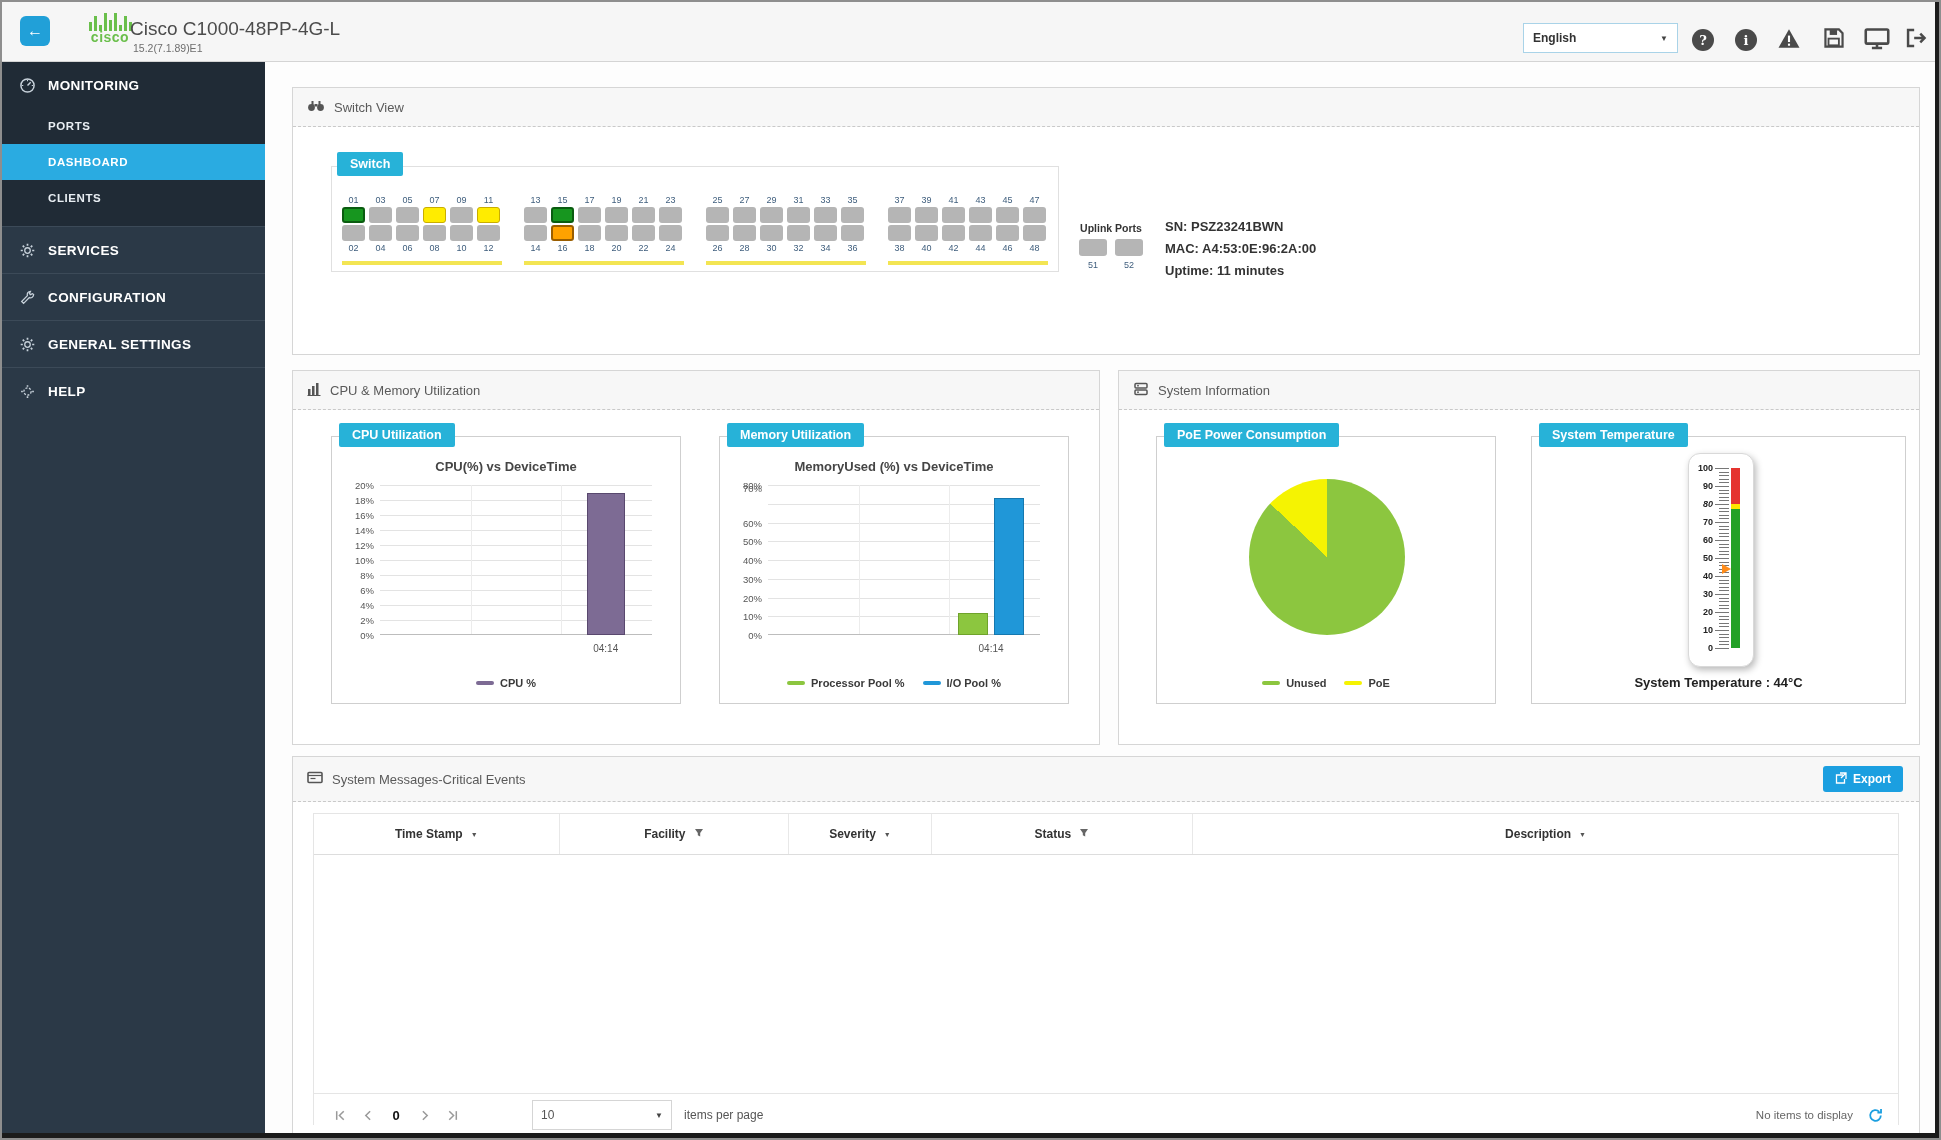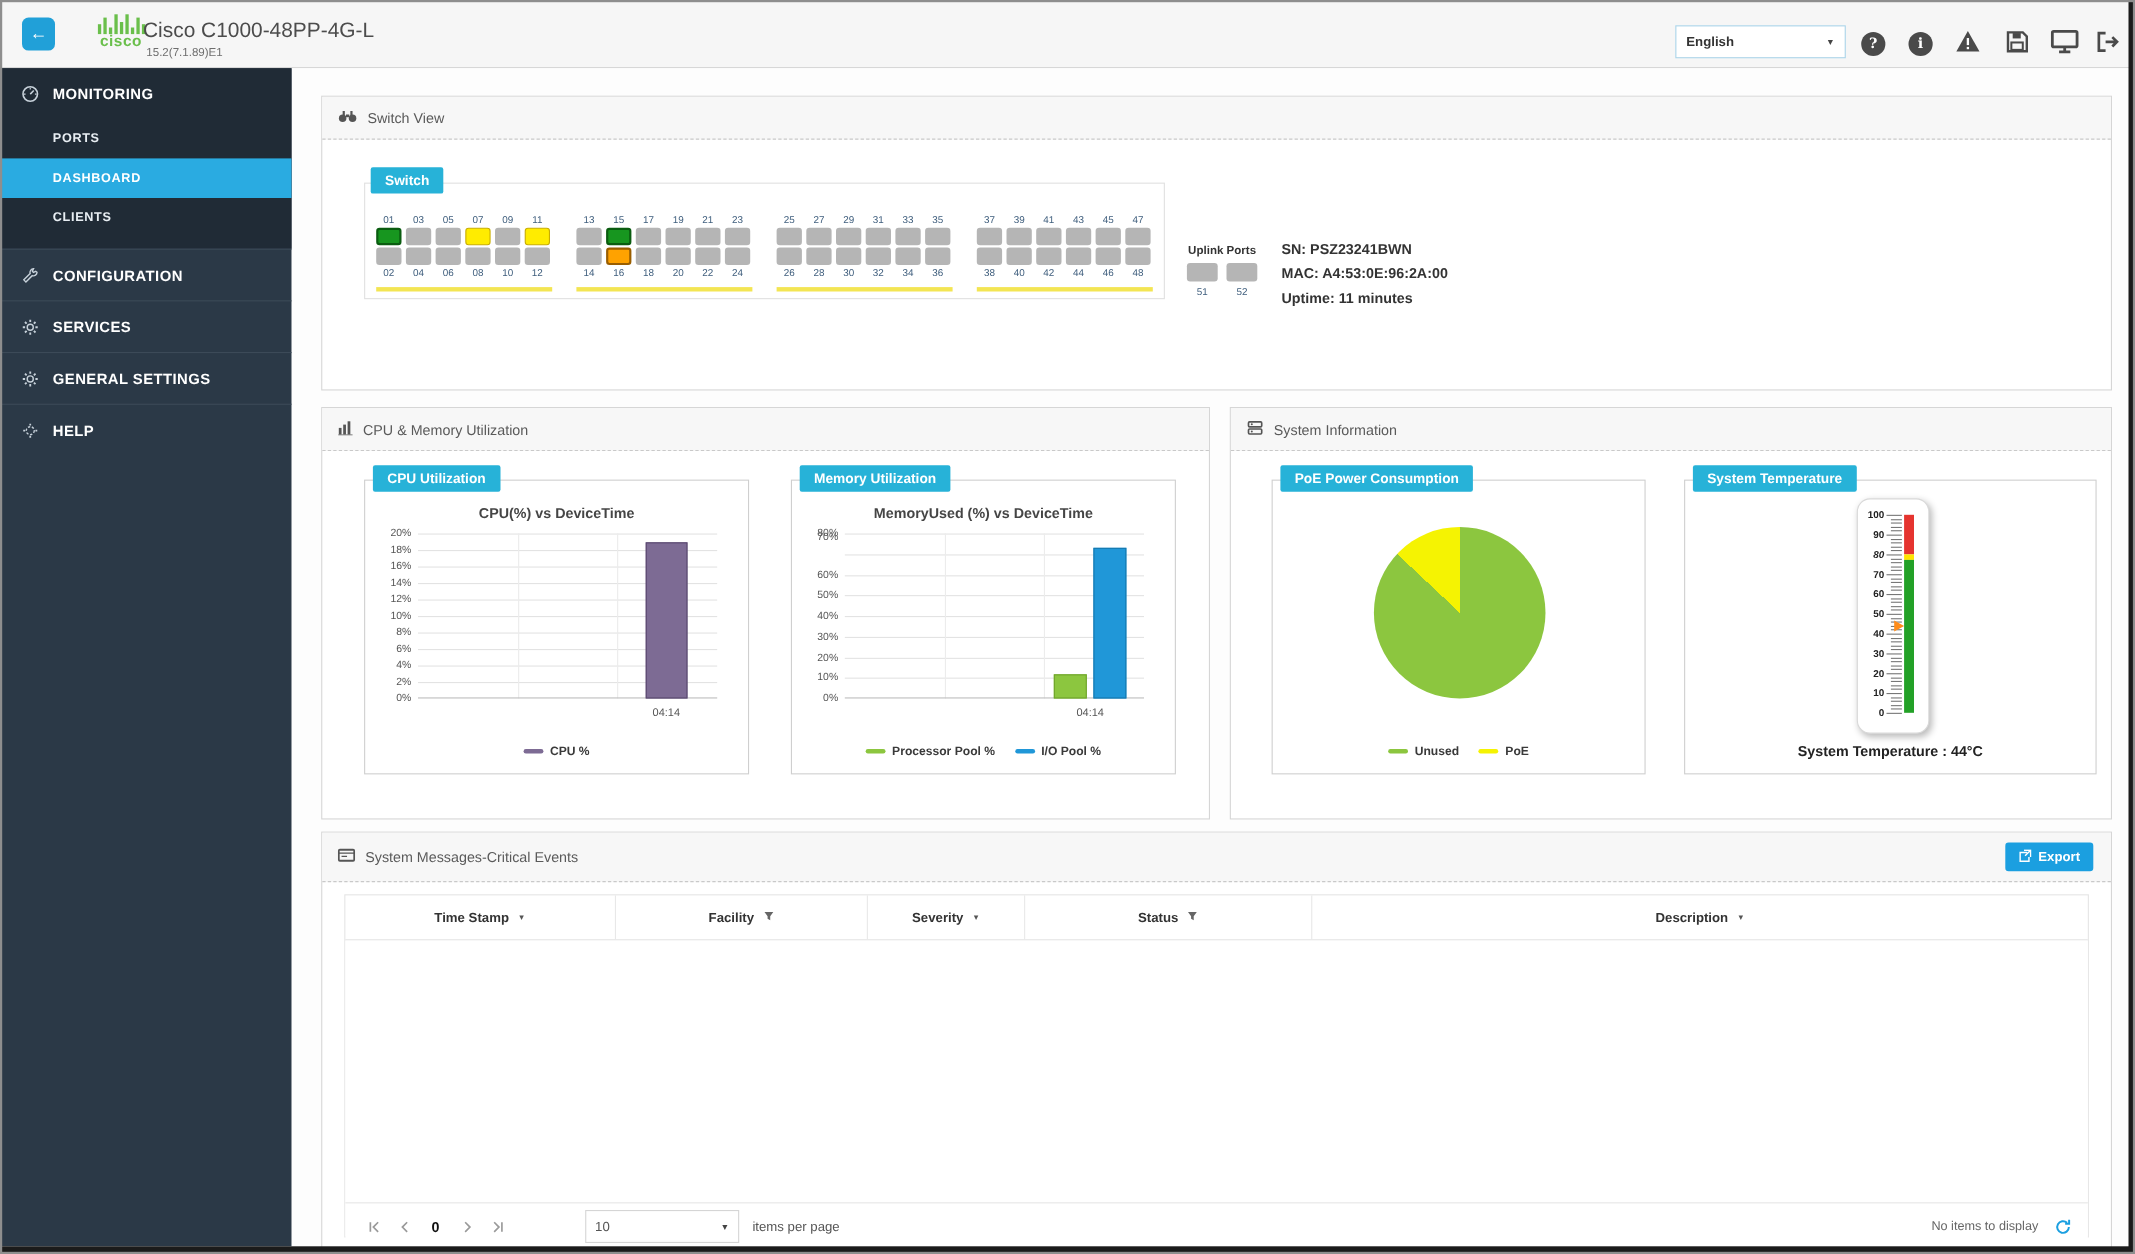--- a/index.html
+++ b/index.html
@@ -205,35 +205,35 @@
       <div class="side-sub selected">
         <span>DASHBOARD</span>
       </div>
       <div class="side-sub">
         <span>CLIENTS</span>
       </div>
     </div>
     <div class="side-sec">
       <span class="side-ico">
         <svg width="17" height="17" viewBox="0 0 16 16">
-          <path d="M13.8 5.2a3.1 3.1 0 01-4.1 2.9L4.3 13.5 2.5 11.7l5.4-5.4a3.1 3.1 0 012.9-4.1l-1 2 .9 1.1 2-.9z" fill="none" stroke="#c7d1da" stroke-width="1.2"></path>
-        </svg>
-      </span>
-      <span>CONFIGURATION</span>
-    </div>
-    <div class="side-sec">
-      <span class="side-ico">
-        <svg width="17" height="17" viewBox="0 0 16 16">
           <circle cx="8" cy="8" r="2.6" fill="none" stroke="#c7d1da" stroke-width="1.2"></circle>
           <g stroke="#c7d1da" stroke-width="1.6">
             <path d="M8 1.6v2M8 12.4v2M1.6 8h2M12.4 8h2M3.5 3.5l1.4 1.4M11.1 11.1l1.4 1.4M12.5 3.5l-1.4 1.4M4.9 11.1l-1.4 1.4"></path>
           </g>
         </svg>
       </span>
       <span>SERVICES</span>
+    </div>
+    <div class="side-sec">
+      <span class="side-ico">
+        <svg width="17" height="17" viewBox="0 0 16 16">
+          <path d="M13.8 5.2a3.1 3.1 0 01-4.1 2.9L4.3 13.5 2.5 11.7l5.4-5.4a3.1 3.1 0 012.9-4.1l-1 2 .9 1.1 2-.9z" fill="none" stroke="#c7d1da" stroke-width="1.2"></path>
+        </svg>
+      </span>
+      <span>CONFIGURATION</span>
     </div>
     <div class="side-sec">
       <span class="side-ico">
         <svg width="17" height="17" viewBox="0 0 16 16">
           <circle cx="8" cy="8" r="2.6" fill="none" stroke="#c7d1da" stroke-width="1.2"></circle>
           <g stroke="#c7d1da" stroke-width="1.6">
             <path d="M8 1.6v2M8 12.4v2M1.6 8h2M12.4 8h2M3.5 3.5l1.4 1.4M11.1 11.1l1.4 1.4M12.5 3.5l-1.4 1.4M4.9 11.1l-1.4 1.4"></path>
           </g>
         </svg>
       </span>

